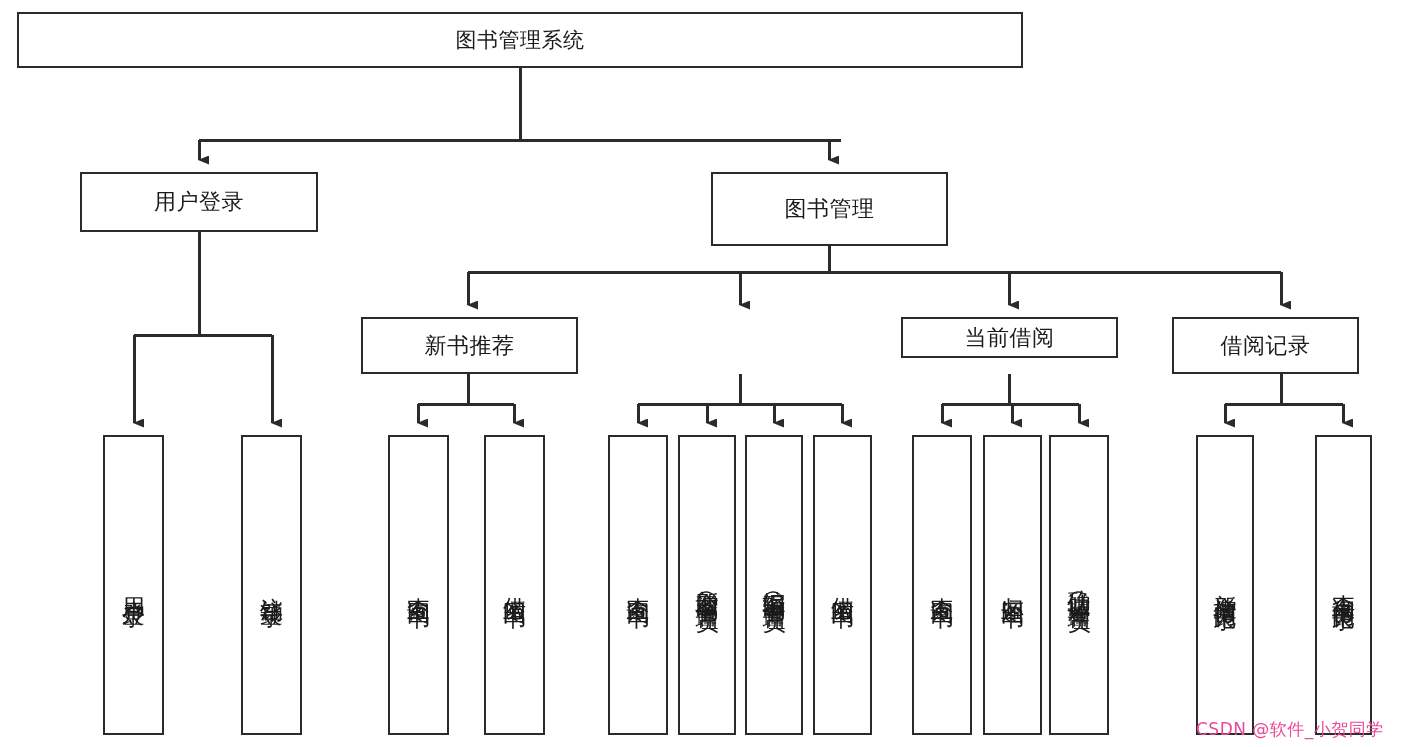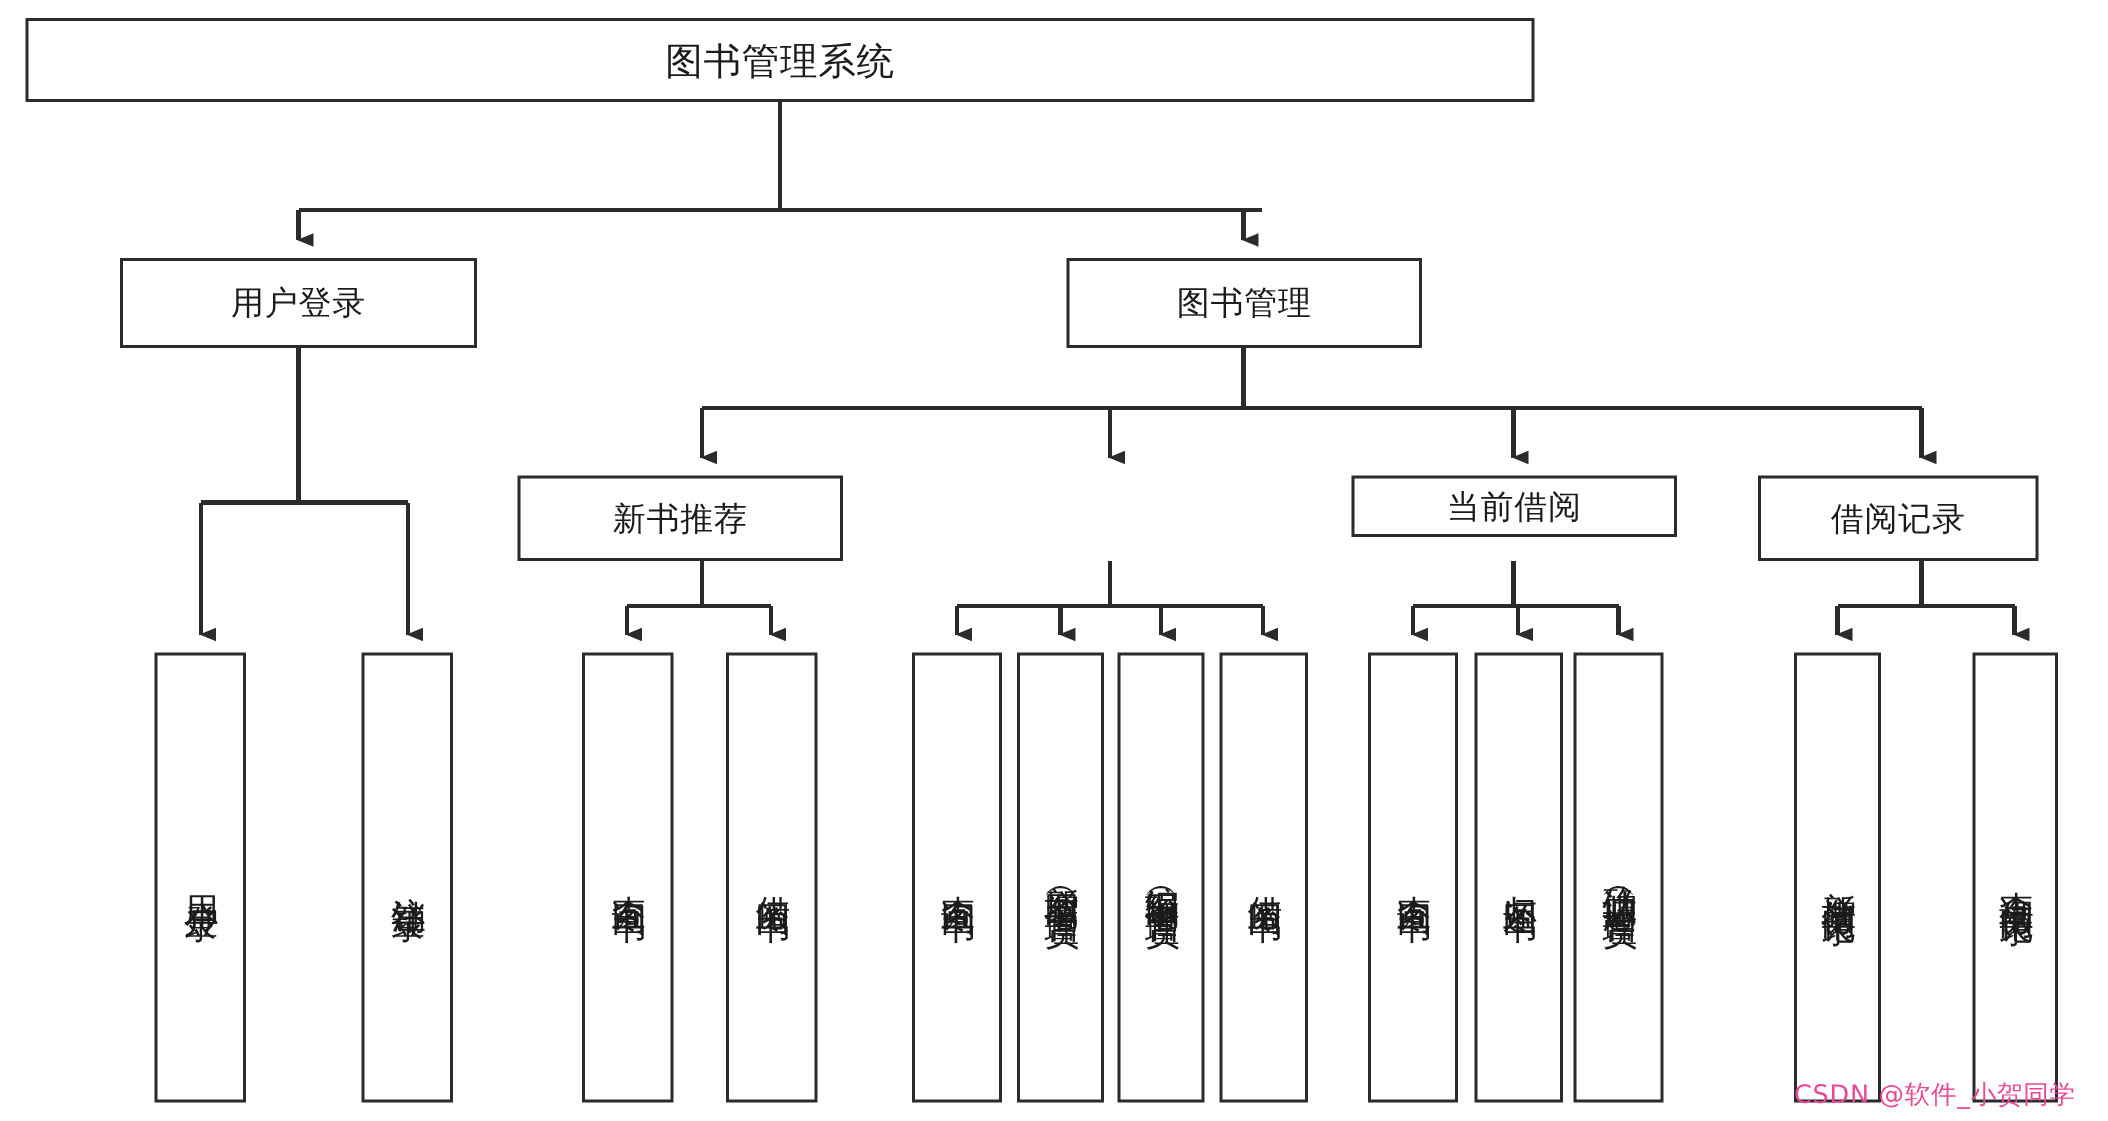--- a/index.html
+++ b/index.html
@@ -34,21 +34,21 @@
     display: flex;
     align-items: center;
     justify-content: center;
     overflow: hidden;
   }
   .node-label {
     color: #1b1b1b;
     white-space: nowrap;
     letter-spacing: 0.5px;
   }
-  .level-root .node-label { font-size: 25px; }
+  .level-root .node-label { font-size: 21px; }
   .level-1 .node-label { font-size: 22px; }
   .level-2 .node-label { font-size: 22px; }
   .leaf-box {
     align-items: center;
     justify-content: center;
   }
   .leaf-box .node-label {
     writing-mode: vertical-rl;
     text-orientation: upright;
     font-size: 23px;
@@ -121,25 +121,25 @@
     </g>
   </svg>
 
   <div class="node-box level-root" id="node-root" style="left: 17px; top: 12px; width: 1006px; height: 56px;">
     <span class="node-label">图书管理系统</span>
   </div>
 
   <div class="node-box level-1" id="node-l1-0" style="left: 80px; top: 172px; width: 238px; height: 60px;">
     <span class="node-label">用户登录</span>
   </div>
-  <div class="node-box level-1" id="node-l1-1" style="left: 711px; top: 172px; width: 237px; height: 60px;">
+  <div class="node-box level-1" id="node-l1-1" style="left: 711px; top: 172px; width: 237px; height: 74px;">
     <span class="node-label">图书管理</span>
   </div>
 
-  <div class="node-box level-2" id="node-l2-0" style="left: 345px; top: 317px; width: 217px; height: 57px; justify-content: center;">
+  <div class="node-box level-2" id="node-l2-0" style="left: 361px; top: 317px; width: 217px; height: 57px; justify-content: center;">
     <span class="node-label">新书推荐</span>
   </div>
   <div class="node-box level-2" id="node-l2-2" style="left: 901px; top: 317px; width: 217px; height: 41px;">
     <span class="node-label">当前借阅</span>
   </div>
   <div class="node-box level-2" id="node-l2-3" style="left: 1172px; top: 317px; width: 187px; height: 57px;">
     <span class="node-label">借阅记录</span>
   </div>
 
   <div class="node-box leaf-box" id="node-leaf-0" style="left: 103px; top: 435px; width: 61px; height: 300px;">

